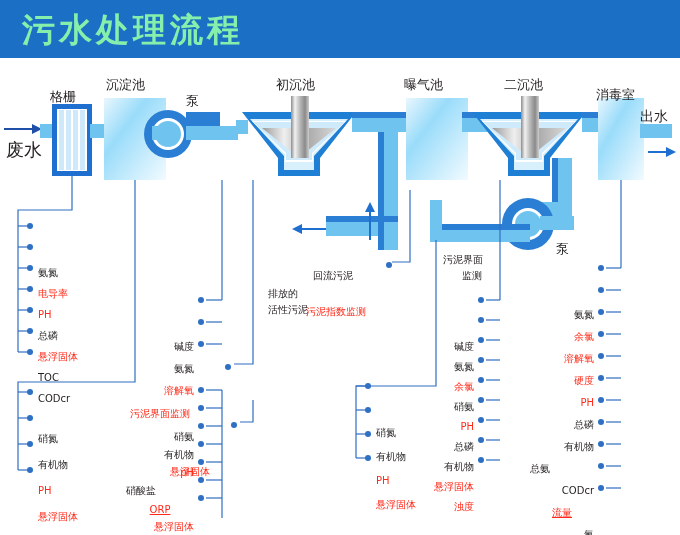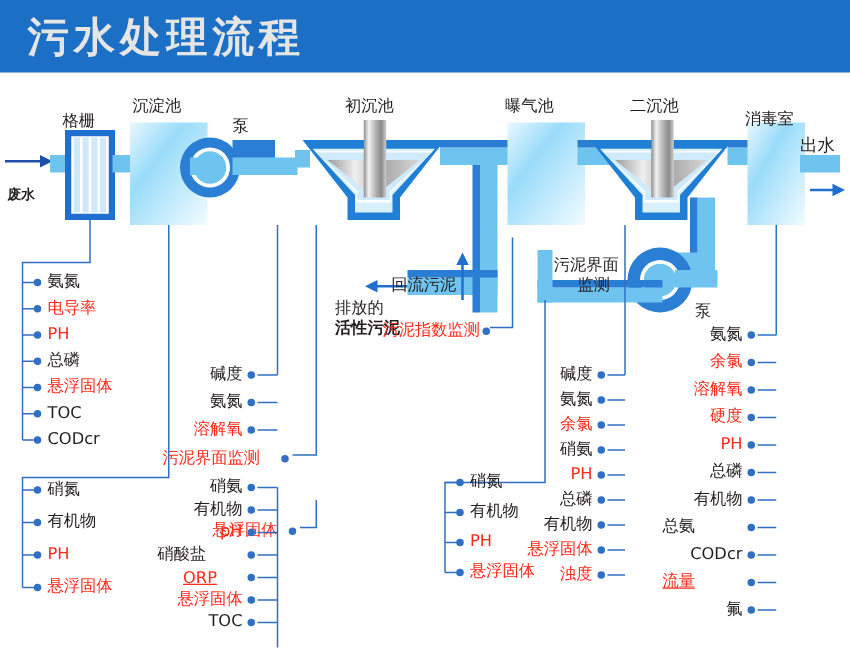--- a/index.html
+++ b/index.html
@@ -13,32 +13,33 @@
   }
   #root { position:relative; width:680px; height:535px; }
 
   
   .header {
     position:absolute; left:0; top:0; width:680px; height:58px;
     background:#1b6fc4;
   }
   .header-title {
     position:absolute; left:22px; top:8px;
-    font-size:33px; font-weight:bold; color:#e5e5e5;
+    font-size:33px; font-weight:bold; color:#86efac;
     letter-spacing:4px;
     font-family:"DejaVu Sans","Liberation Sans",sans-serif;
   }
 
   
   .lbl {
     position:absolute;
-    font-size:13px;
+    font-size:10px;
     color:#231f20;
     white-space:nowrap;
     line-height:14px;
+    margin-top:47px;
   }
   .lbl.red { color:#ff2a19; }
   .eqlbl {
     position:absolute;
     font-size:13px; color:#231f20; white-space:nowrap;
   }
   .dot {
     position:absolute; width:6px; height:6px; border-radius:50%;
     background:#2f6fc4;
   }
@@ -172,26 +173,26 @@
 
   <div class="eqlbl" style="left:50px;  top:76px;margin-top:12px;">格栅</div>
   <div class="eqlbl" style="left:106px; top:76px;">沉淀池</div>
   <div class="eqlbl" style="left:186px; top:92px;">泵</div>
   <div class="eqlbl" style="left:276px; top:76px;">初沉池</div>
   <div class="eqlbl" style="left:404px; top:76px;">曝气池</div>
   <div class="eqlbl" style="left:504px; top:76px;">二沉池</div>
   <div class="eqlbl" style="left:596px; top:86px;font-family:Liberation Mono, monospace;">消毒室</div>
   <div class="eqlbl" style="left:556px; top:240px;">泵</div>
 
-  <div class="eqlbl" style="left:6px;   top:148px; font-size:11px;font-weight:bold;">废水</div>
+  <div class="eqlbl" style="left:6px;   top:138px; font-size:18px;">废水</div>
   <div class="eqlbl" style="left:640px; top:108px; font-size:14px;">出水</div>
 
   <div class="lbl" style="left:313px; top:222px;">回流污泥</div>
   <div class="lbl" style="left:268px; top:240px;">排放的</div>
-  <div class="lbl" style="left:268px; top:256px;font-weight:bold;">活性污泥</div>
+  <div class="lbl" style="left:268px; top:256px;">活性污泥</div>
 
   <div class="lbl red" style="left:306px; top:258px;">污泥指数监测</div>
   <div class="lbl" style="left:443px; top:206px;">污泥界面</div>
   <div class="lbl" style="left:462px; top:222px;">监测</div>
   <div class="lbl red" style="left:130px; top:360px;">污泥界面监测</div>
   <div class="lbl red" style="left:170px; top:418px;">悬浮固体</div>
 
   <div class="dot" style="left:225px; top:364px;"></div>
   <div class="dot" style="left:231px; top:422px;"></div>
   <div class="dot" style="left:386px; top:262px;"></div>
@@ -365,18 +366,18 @@
     <div class="lbl red" style="left:530px; top:349px; width:64px; text-align:right;">PH</div>
     <div class="dot" style="left:598px; top:375px;"></div>
     <div class="lbl" style="left:530px; top:371px; width:64px; text-align:right;">总磷</div>
     <div class="dot" style="left:598px; top:397px;"></div>
     <div class="lbl" style="left:530px; top:393px; width:64px; text-align:right;">有机物</div>
     <div class="dot" style="left:598px; top:419px;"></div>
     <div class="lbl" style="left:530px; top:415px; width:64px; text-align:left;">总氨</div>
     <div class="dot" style="left:598px; top:441px;"></div>
     <div class="lbl" style="left:530px; top:437px; width:64px; text-align:right;">CODcr</div>
     <div class="dot" style="left:598px; top:463px;"></div>
-    <div class="lbl red" style="left:530px; top:459px; width:64px; text-align:left;text-decoration:underline;">流量</div>
+    <div class="lbl red" style="left:530px; top:459px; width:64px; text-align:center;text-decoration:underline;">流量</div>
     <div class="dot" style="left:598px; top:485px;"></div>
     <div class="lbl" style="left:530px; top:481px; width:64px; text-align:right;">氟</div>
   </div>
 
 </div>
 
 </body></html>

